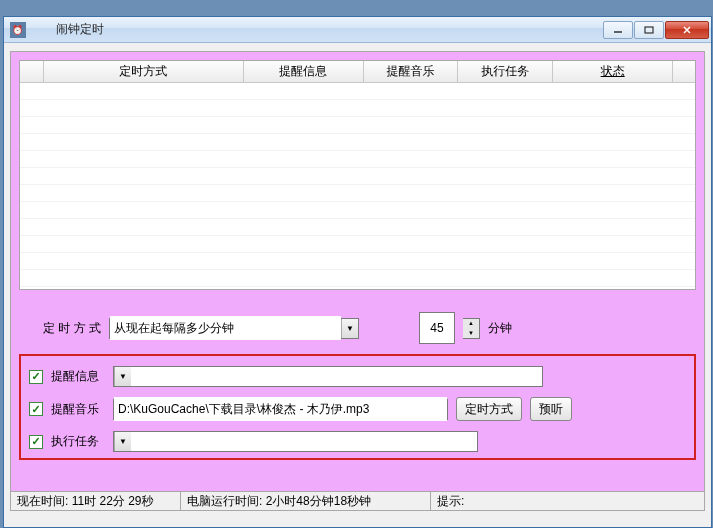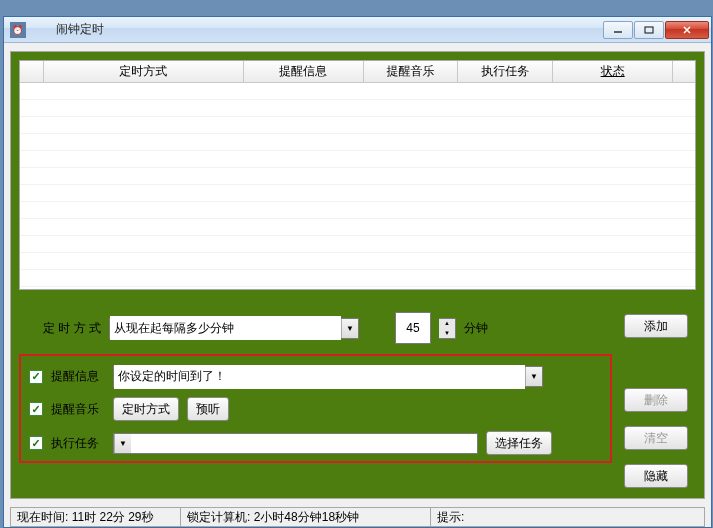--- a/index.html
+++ b/index.html
@@ -47,21 +47,21 @@
       width: 44px;
       background: linear-gradient(to bottom, #e98a7e, #d24a35 45%, #c53520 46%, #d55b44);
       border-color: #a02f1f;
       color: #fff;
     }
     .winbtn.close svg path { stroke: #fff; }
 
     .client {
       position: absolute;
       left: 6px; right: 6px; top: 34px; bottom: 28px;
-      background: #4d7c0f;
+      background: #f0abfc;
       border: 1px solid #a8a8a8;
       padding: 8px;
     }
 
     .grid-wrap {
       border: 1px solid #a8a8a8;
       height: 230px;
       background: #fff;
       overflow: auto;
     }
@@ -104,20 +104,21 @@
     }
     .form-label { width: 58px; text-align: justify; text-align-last: justify; }
 
     .txt-select, .txt-input, .num-input {
       border: 1px solid #7a7a7a;
       background: #fff;
       height: 21px;
       padding: 15px 4px;
       font-family: inherit;
       font-size: 12px;
+      margin-left: 24px;
     }
     .num-input { width: 36px; text-align: center; }
     .spinner {
       display: inline-flex; flex-direction: column;
       border: 1px solid #7a7a7a; border-left: none;
       height: 21px; vertical-align: top;
     }
     .spinner button {
       width: 16px; height: 10px; font-size: 6px;
       border: none; background: #e8e8e8; cursor: pointer;
@@ -163,21 +164,21 @@
     .hb-input { flex: 1; border: none; outline: none; padding: 12px 4px; height: 100%; font-family: inherit; font-size: 12px; }
     .dd-arrow {
       width: 17px; height: 100%; border-left: 1px solid #aaa;
       background: linear-gradient(to bottom,#f5f5f5,#ddd);
       display: flex; align-items: center; justify-content: center;
       cursor: pointer; font-size: 8px;
     }
 
     .statusbar {
       position: absolute;
-      left: 6px; right: 6px; bottom: 0;
+      left: 6px; right: 6px; bottom: 16px;
       height: 20px;
       background: #f0f0f0;
       border: 1px solid #a8a8a8;
       display: flex;
       font-size: 12px;
     }
     .status-cell {
       border-right: 1px solid #a8a8a8;
       padding: 2px 6px;
       display: flex; align-items: center;
@@ -258,63 +259,57 @@
           </span>
           <span>分钟</span>
         </div>
 
         <div class="highlight-box">
 
           <div class="hb-row">
             <div class="chk">✓</div>
             <span class="hb-label">提醒信息</span>
             <div class="hb-input-wrap" style="max-width:430px">
-              <input class="hb-input" value="你设定的时间到了！" style="">
               <div class="dd-arrow">▼</div>
             </div>
           </div>
 
           <div class="hb-row">
             <div class="chk">✓</div>
             <span class="hb-label">提醒音乐</span>
+            <div class="hb-input-wrap" style="max-width:335px">
+              <input class="hb-input" value="D:\KuGouCache\下载目录\林俊杰 - 木乃伊.mp3" style="">
+            </div>
             <button class="btn">定时方式</button>
             <button class="btn">预听</button>
           </div>
 
           <div class="hb-row">
             <div class="chk">✓</div>
             <span class="hb-label">执行任务</span>
             <div class="hb-input-wrap" style="max-width:365px">
               <div class="dd-arrow">▼</div>
             </div>
-            <button class="btn">选择任务</button>
           </div>
 
         </div>
 
       </div>
 
-      <div class="form-right">
-        <button class="btn wide">添加</button>
-        <div style="height:22px"></div>
-        <button class="btn wide disabled">删除</button>
-        <button class="btn wide disabled">清空</button>
-        <button class="btn wide">隐藏</button>
-      </div>
     </div>
 
   </div>
 
   <div class="statusbar">
     <div class="status-cell sc0">
       <span>现在时间:</span>&nbsp;
       <span>11时 22分 29秒</span>
     </div>
     <div class="status-cell sc1">
-      <span>锁定计算机:</span>&nbsp;
+      <span>电脑运行时间:</span>&nbsp;
       <span>2小时48分钟18秒钟</span>
     </div>
     <div class="status-cell">
       <span>提示:</span>&nbsp;
     </div>
   </div>
 
 </div>
 
 </body></html>

